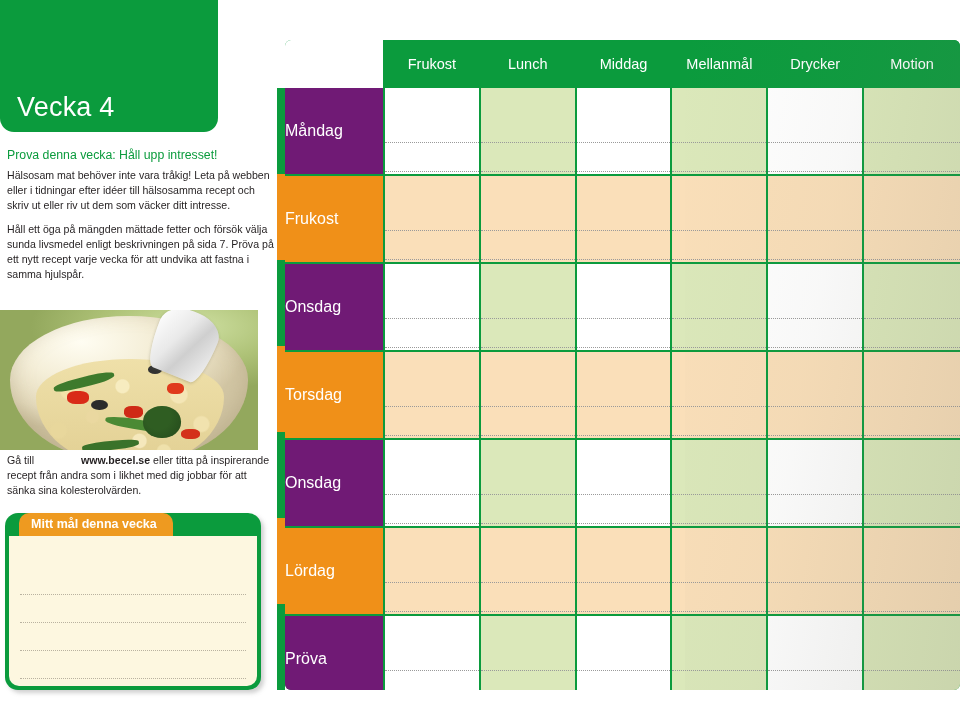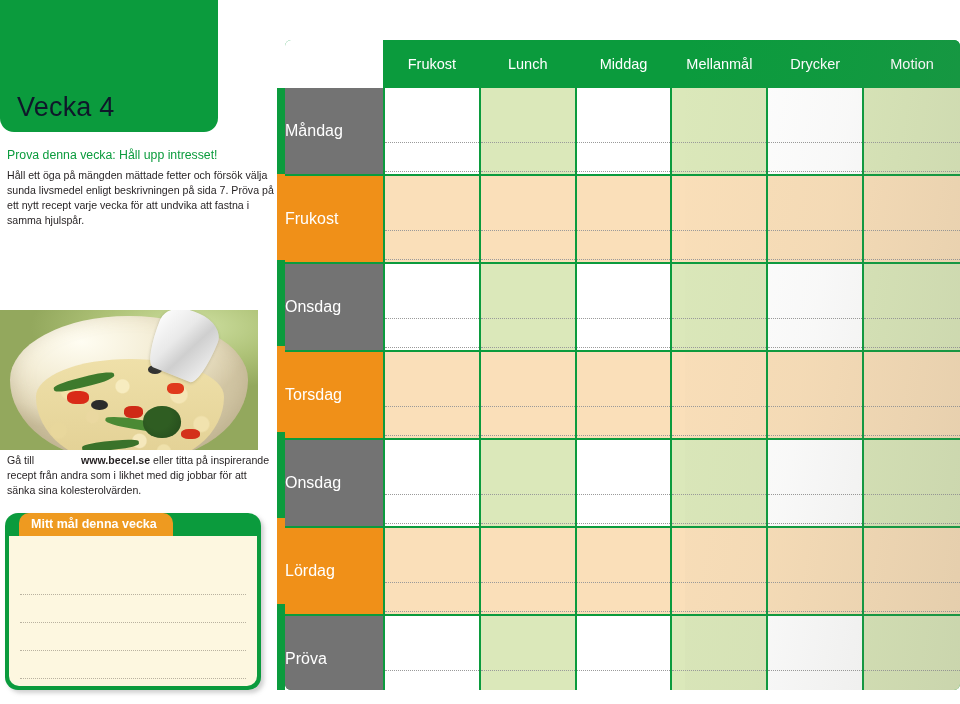--- a/index.html
+++ b/index.html
@@ -33,21 +33,21 @@
     width: 218px;
     height: 132px;
     background: #0b9b3d;
     border-radius: 0 0 14px 14px;
     box-sizing: border-box;
   }
   #week-badge-label {
     position: absolute;
     left: 17px;
     bottom: 11px;
-    color: #0f172a;
+    color: #ffffff;
     font-size: 27px;
     font-weight: 400;
     letter-spacing: 0.2px;
     line-height: 1;
     white-space: nowrap;
   }
 
   #tip-heading {
     position: absolute;
     left: 7px;
@@ -256,21 +256,21 @@
 
   
   td.day-cell {
     color: #ffffff;
     font-size: 16px;
     font-weight: 400;
     text-align: left;
     padding-left: 14px;
     height: 86px;
   }
-  td.day-cell.green { background: #737373; }
+  td.day-cell.green { background: #701a75; }
   td.day-cell.orange { background: #f09018; }
 
   
   td.entry-cell {
     position: relative;
     height: 86px;
   }
   td.entry-cell .rule-stack {
     position: absolute;
     left: 0; right: 0;
@@ -304,20 +304,21 @@
 
 <div id="left-panel">
 
   <div id="week-badge">
     <div id="week-badge-label">Vecka 4</div>
   </div>
 
   <div id="tip-heading">Prova denna vecka: Håll upp intresset!</div>
 
   <div id="body-paragraphs">
+    <p class="body-par">Hälsosam mat behöver inte vara tråkig! Leta på webben eller i tidningar efter idéer till hälsosamma recept och skriv ut eller riv ut dem som väcker ditt intresse.</p>
     <p class="body-par">Håll ett öga på mängden mättade fetter och försök välja sunda livsmedel enligt beskrivningen på sida 7. Pröva på ett nytt recept varje vecka för att undvika att fastna i samma hjulspår.</p>
   </div>
 
   <div id="food-photo">
     <div class="bowl-bg"></div>
     <div class="bowl">
       <div class="salad"></div>
       <div class="veg" style="left:24%;top:52%;width:9%;height:9%;background:#d92b18;"></div>
       <div class="veg" style="left:48%;top:62%;width:8%;height:8%;background:#cf2a16;"></div>
       <div class="veg" style="left:66%;top:46%;width:7%;height:8%;background:#e03a1c;"></div>

